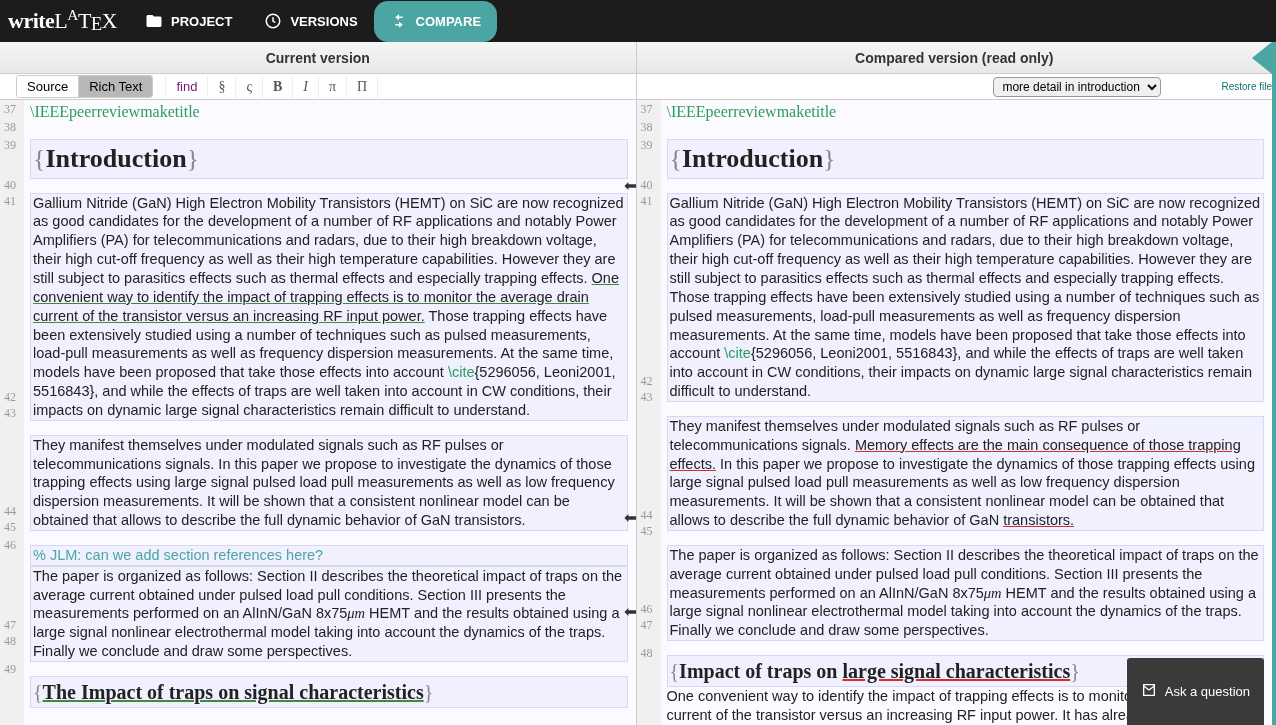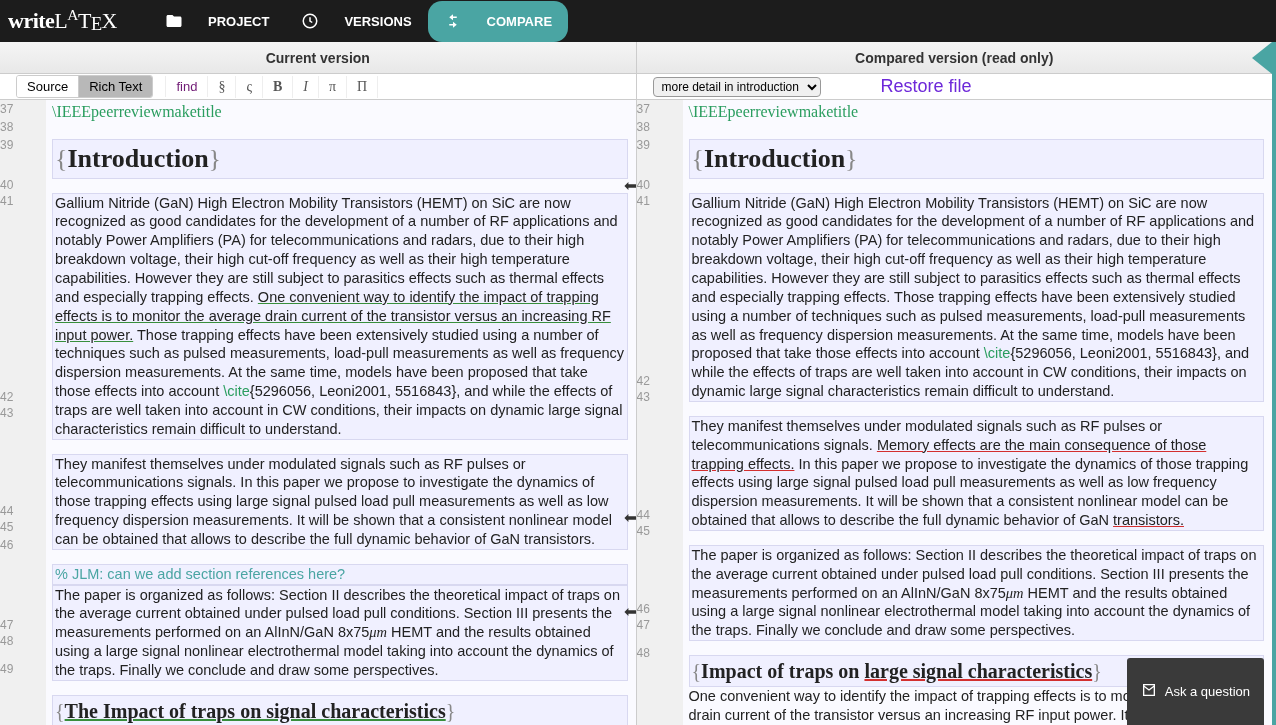--- a/index.html
+++ b/index.html
@@ -1,20 +1,20 @@
 <!DOCTYPE html>
 <html><head>
 <meta charset="utf-8">
 <style>
 * { margin: 0; padding: 0; box-sizing: border-box; }
 body { font-family: 'Helvetica Neue', Arial, sans-serif; font-size: 14px; background: #fff; overflow: hidden; }
 .topbar { height: 42px; background: #1c1c1c; display: flex; align-items: center; padding: 0 8px; color: #fff; }
-.logo { font-family: serif; font-size: 22px; color: #fff; margin-right: 32px; letter-spacing: -0.5px; }
+.logo { font-family: serif; font-size: 22px; color: #fff; margin-right: 12px; letter-spacing: -0.5px; }
 .logo b { font-weight: bold; }
-.nav-btn { display: flex; align-items: center; gap: 25px; padding: 0 16px; height: 41px; color: #fff; font-size: 13px; font-weight: bold; cursor: pointer; }
+.nav-btn { display: flex; align-items: center; gap: 8px; padding: 0 16px; height: 41px; color: #fff; font-size: 13px; font-weight: bold; cursor: pointer; }
 .nav-btn.active { background: #4aa5a3; border-radius: 14px; }
 .nav-icon { width: 18px; height: 18px; display: flex; align-items: center; justify-content: center; }
 .spacer { flex: 1; }
 .top-right { display: flex; align-items: center; gap: 16px; color: #ccc; }
 .user-name { font-size: 13px; padding-right: 10px; }
 .icon-btn { fill: #ccc; cursor: pointer; }
 
 .panels { display: flex; height: calc(100vh - 42px); }
 .panel { flex: 1; display: flex; flex-direction: column; border-right: 1px solid #ccc; min-width: 0; }
 .panel-header { height: 32px; background: linear-gradient(#f5f5f5, #e8e8e8); border-bottom: 1px solid #ccc; display: flex; align-items: center; justify-content: center; font-size: 14px; font-weight: bold; color: #333; position: relative; }
@@ -23,26 +23,26 @@
 .subbar { height: 26px; border-bottom: 1px solid #ccc; display: flex; align-items: center; background: #fff; }
 .tab-group { display: flex; border: 1px solid #ccc; border-radius: 3px; margin-left: 16px; overflow: hidden; }
 .tab { padding: 3px 10px; font-size: 13px; background: #fff; cursor: pointer; }
 .tab.active { background: #b8b8b8; font-weight: normal; }
 .tab:first-child { border-right: 1px solid #ccc; }
 .find-link { color: #701a75; font-size: 13px; margin-left: 12px; padding: 3px 10px; border-left: 1px solid #eee; border-right: 1px solid #eee; cursor: pointer; }
 .sym-btn { padding: 3px 10px; font-size: 14px; color: #555; border-right: 1px solid #eee; cursor: pointer; font-family: serif; }
 .sym-btn.bold { font-weight: bold; }
 .sym-btn.italic { font-style: italic; }
 
-.subbar-right { padding-left: 16px; gap: 20px; }
+.subbar-right { padding-left: 16px; gap: 20px; justify-content: flex-end; }
 .version-select { font-size: 12px; padding: 1px 4px; border: 1px solid #999; border-radius: 4px; background: #f0f0f0; }
-.restore-link { color: #6d28d9; font-size: 18px; cursor: pointer; }
+.restore-link { color: #0f766e; font-size: 10px; cursor: pointer; }
 
 .editor-wrap { flex: 1; display: flex; overflow: hidden; background: #fafaff; position: relative; }
-.gutter { width: 46px; background: #f0f0f0; color: #999; font-size: 12px; text-align: left; padding-right: 4px; font-family: Liberation Sans, sans-serif; line-height: 1.3; padding-top: 2px; flex-shrink: 0; }
+.gutter { width: 24px; background: #f0f0f0; color: #999; font-size: 12px; text-align: center; padding-right: 4px; font-family: Liberation Serif, serif; line-height: 1.3; padding-top: 2px; flex-shrink: 0; }
 .gutter div { height: auto; }
 .content { flex: 1; padding: 2px 8px 2px 6px; font-size: 14.5px; color: #222; line-height: 1.3; overflow: hidden; position: relative; }
 .content p, .content div { margin-bottom: 0; }
 .cmd { color: #2a9d5f; font-family: serif; font-size: 16px; }
 .section-head { font-family: Georgia, serif; font-size: 26px; font-weight: bold; }
 .sec-title { font-family: Georgia, serif; font-size: 20px; font-weight: bold; }
 .brace { color: #888; font-weight: normal; }
 .cite { color: #2a9d5f; }
 .comment { color: #4aa5a3; }
 .para { background: #f0f0ff; border: 1px solid #d8d8f0; padding: 0 2px; margin-bottom: 1px; }

